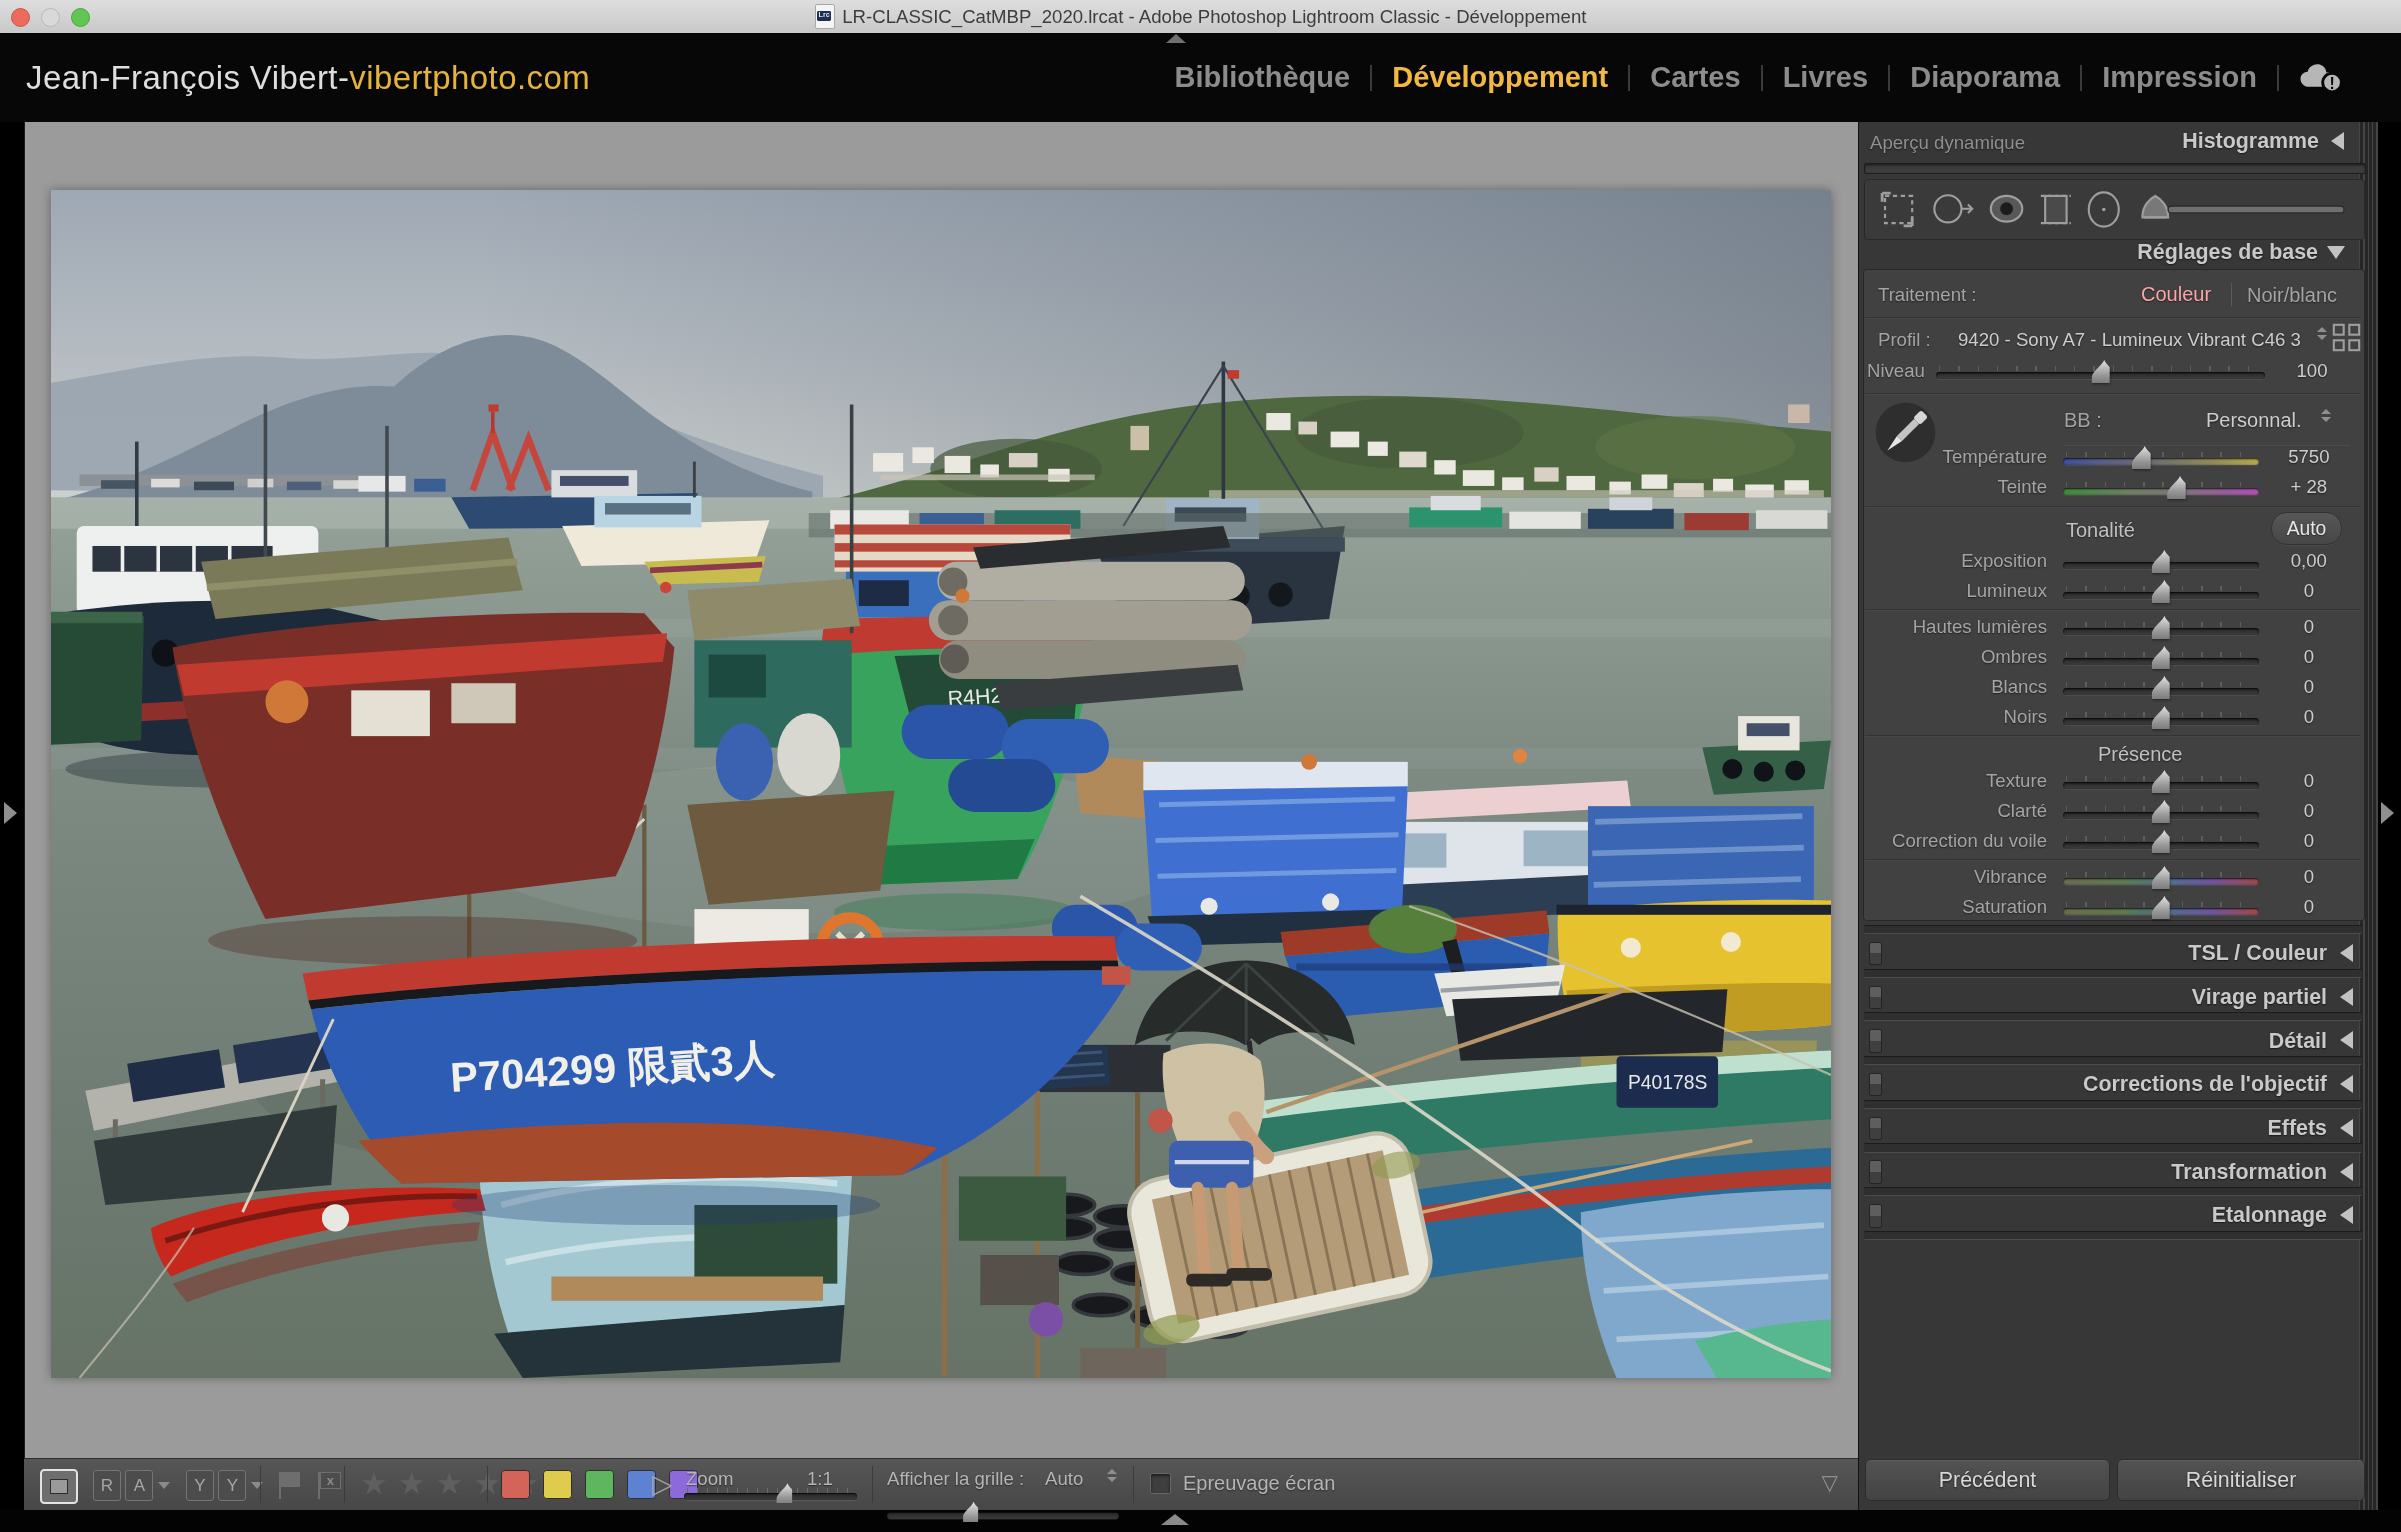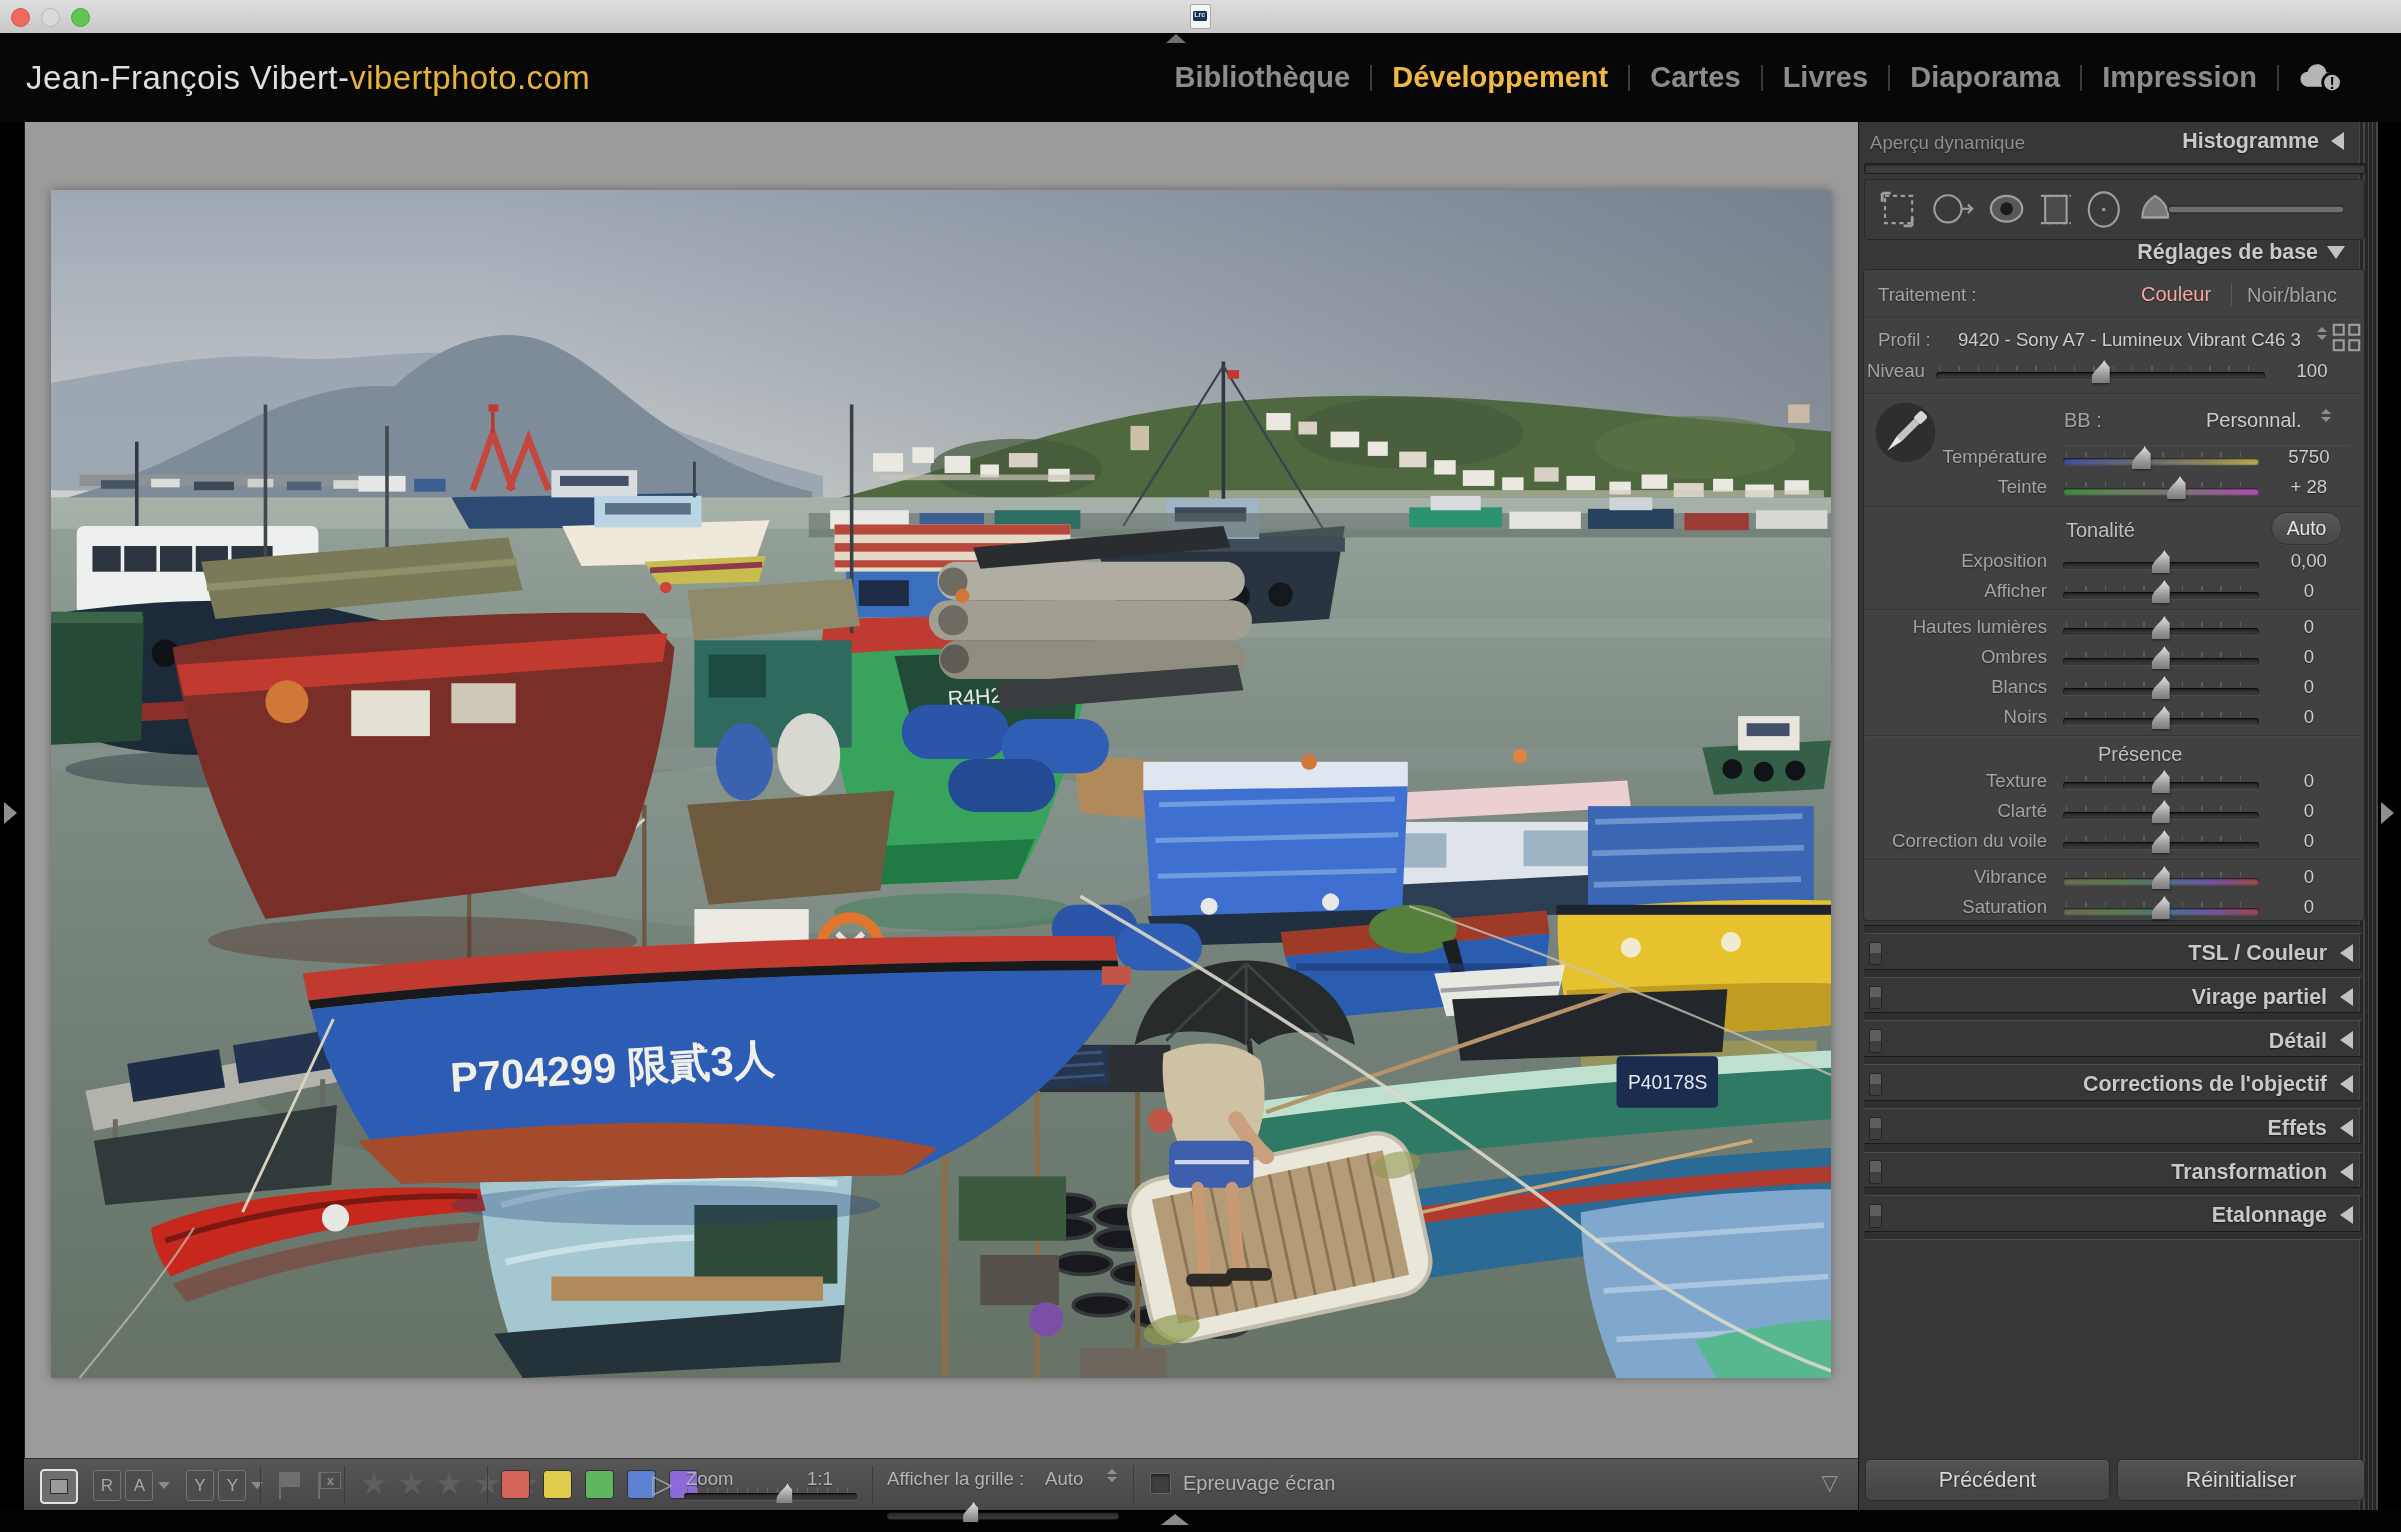--- a/index.html
+++ b/index.html
@@ -116,20 +116,21 @@
 <body>
 
 <div class="abs titlebar">
   <div class="abs tl" style="left:11.4px;background:#ed6a5e;border:0.7px solid #ce5347"></div>
   <div class="abs tl" style="left:41px;background:#d9d9d9;border:0.7px solid #b8b8b8"></div>
   <div class="abs tl" style="left:71px;background:#61c554;border:0.7px solid #47a93b"></div>
   <div class="abs title-center">
     <span class="docicon">
         <span>Lrc</span>
       </span>
+    <span>LR-CLASSIC_CatMBP_2020.lrcat - Adobe Photoshop Lightroom Classic - Développement</span>
   </div>
 </div>
 
 <div class="abs toppanel"></div>
 <div class="abs tri-up-top"></div>
 <div class="abs identity">
   <span>Jean-François Vibert</span>
     <span> - </span>
     <span class="site">vibertphoto.com</span>
 </div>
@@ -736,21 +737,21 @@
 
 <div class="srow" style="left:1867px;top:546px;width:492px">
   <span class="slab">Exposition</span>
   <div class="strk">
     <div class="bar"></div>
       <div class="thumb" style="left:50%"></div>
   </div>
   <span class="sval">0,00</span>
 </div>
 <div class="srow" style="left:1867px;top:576px;width:492px">
-  <span class="slab">Afficher</span>
+  <span class="slab">Lumineux</span>
   <div class="strk">
     <div class="ticks"></div>
       <div class="bar"></div>
       <div class="thumb" style="left:50%"></div>
   </div>
   <span class="sval">0</span>
 </div>
 <div class="abs hr-in" style="left:1865px;top:609px;width:495px"></div>
 <div class="srow" style="left:1867px;top:612px;width:492px">
   <span class="slab">Hautes lumières</span>

